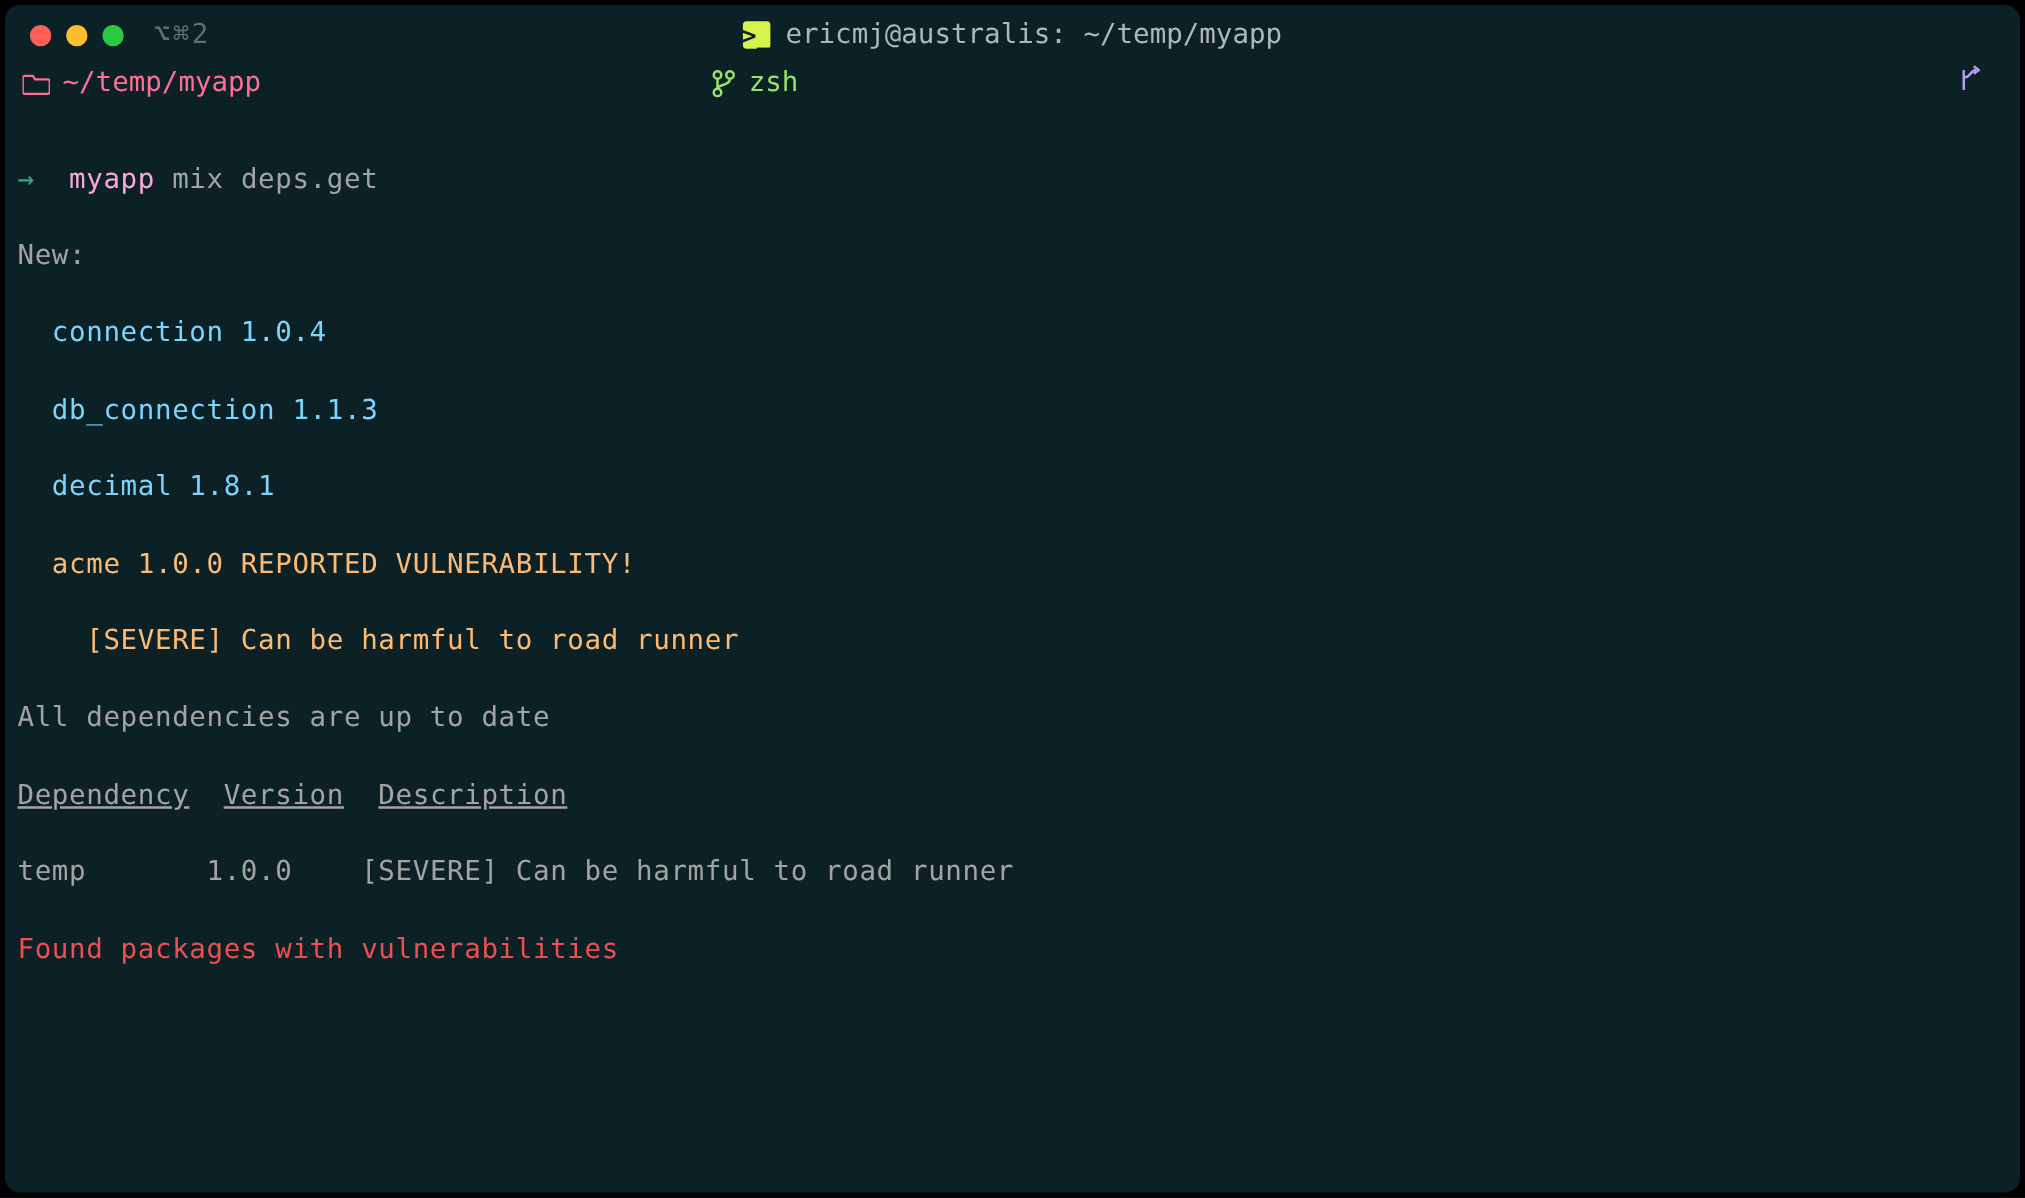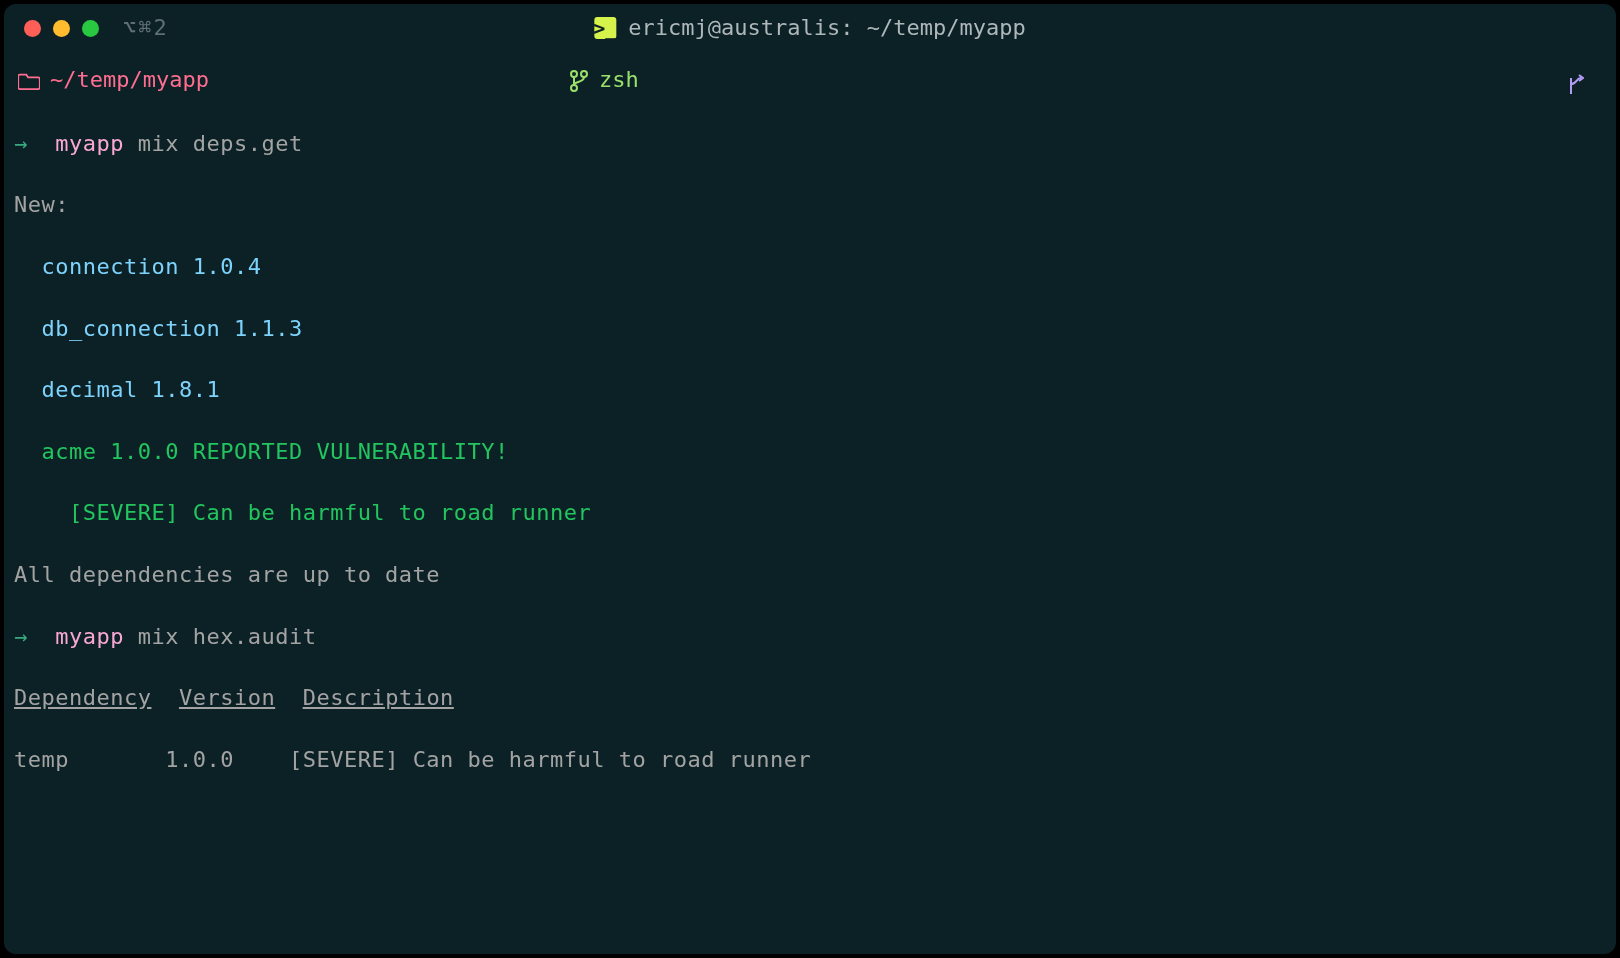--- a/index.html
+++ b/index.html
@@ -62,21 +62,21 @@
     display: flex; align-items: center; justify-content: center;
     color: #0c2126;
     font-weight: bold;
     font-size: 20px;
     line-height: 1;
   }
   
   .tabbar {
     height: 46px;
     display: flex;
-    align-items: flex-end;
+    align-items: flex-start;
     padding: 0 14px 2px 14px;
     color: #aeb7b9;
     font-size: 22px;
   }
   .tab {
     display: flex;
     align-items: center;
     gap: 10px;
     margin-right: 60px;
   }
@@ -91,21 +91,21 @@
     padding: 0 10px 10px 10px;
     white-space: pre;
     font-size: 22px;
     letter-spacing: 0.5px;
   }
   .row { display: block; }
   .arrow { color: #3aa87f; }
   .cyan { color: #f9a8d4; }
   .plain { color: #a3a3a3; }
   .green { color: #7dd3fc; }
-  .yellow { color: #22c55e; }
+  .yellow { color: #fdba74; }
   .red { color: #ec4f4f; }
   .ul { text-decoration: underline; }
 </style>
 </head>
 <body>
 
 <div class="window">
 
   <div class="titlebar">
     <div class="traffic">
@@ -154,19 +154,19 @@
 
   <div class="term">
 <span class="row"><span class="arrow">→</span>  <span class="cyan">myapp</span> <span class="plain">mix deps.get</span></span>
 <span class="row plain">New:</span>
 <span class="row green">  connection 1.0.4</span>
 <span class="row green">  db_connection 1.1.3</span>
 <span class="row green">  decimal 1.8.1</span>
 <span class="row yellow">  acme 1.0.0 REPORTED VULNERABILITY!</span>
 <span class="row yellow">    [SEVERE] Can be harmful to road runner</span>
 <span class="row plain">All dependencies are up to date</span>
-<span class="row"><span class="arrow">→</span>  <span class="cyan">myapp</span> <span class="plain">mix hex.audit</span></span>
 <span class="row plain"><span class="ul">Dependency</span><span>  </span><span class="ul">Version</span><span>  </span><span class="ul">Description</span></span>
 <span class="row plain"><span>temp       </span><span>1.0.0    </span><span>[SEVERE] Can be harmful to road runner</span></span>
+<span class="row red">Found packages with vulnerabilities</span>
 
   </div>
 
 </div>
 
 </body></html>

